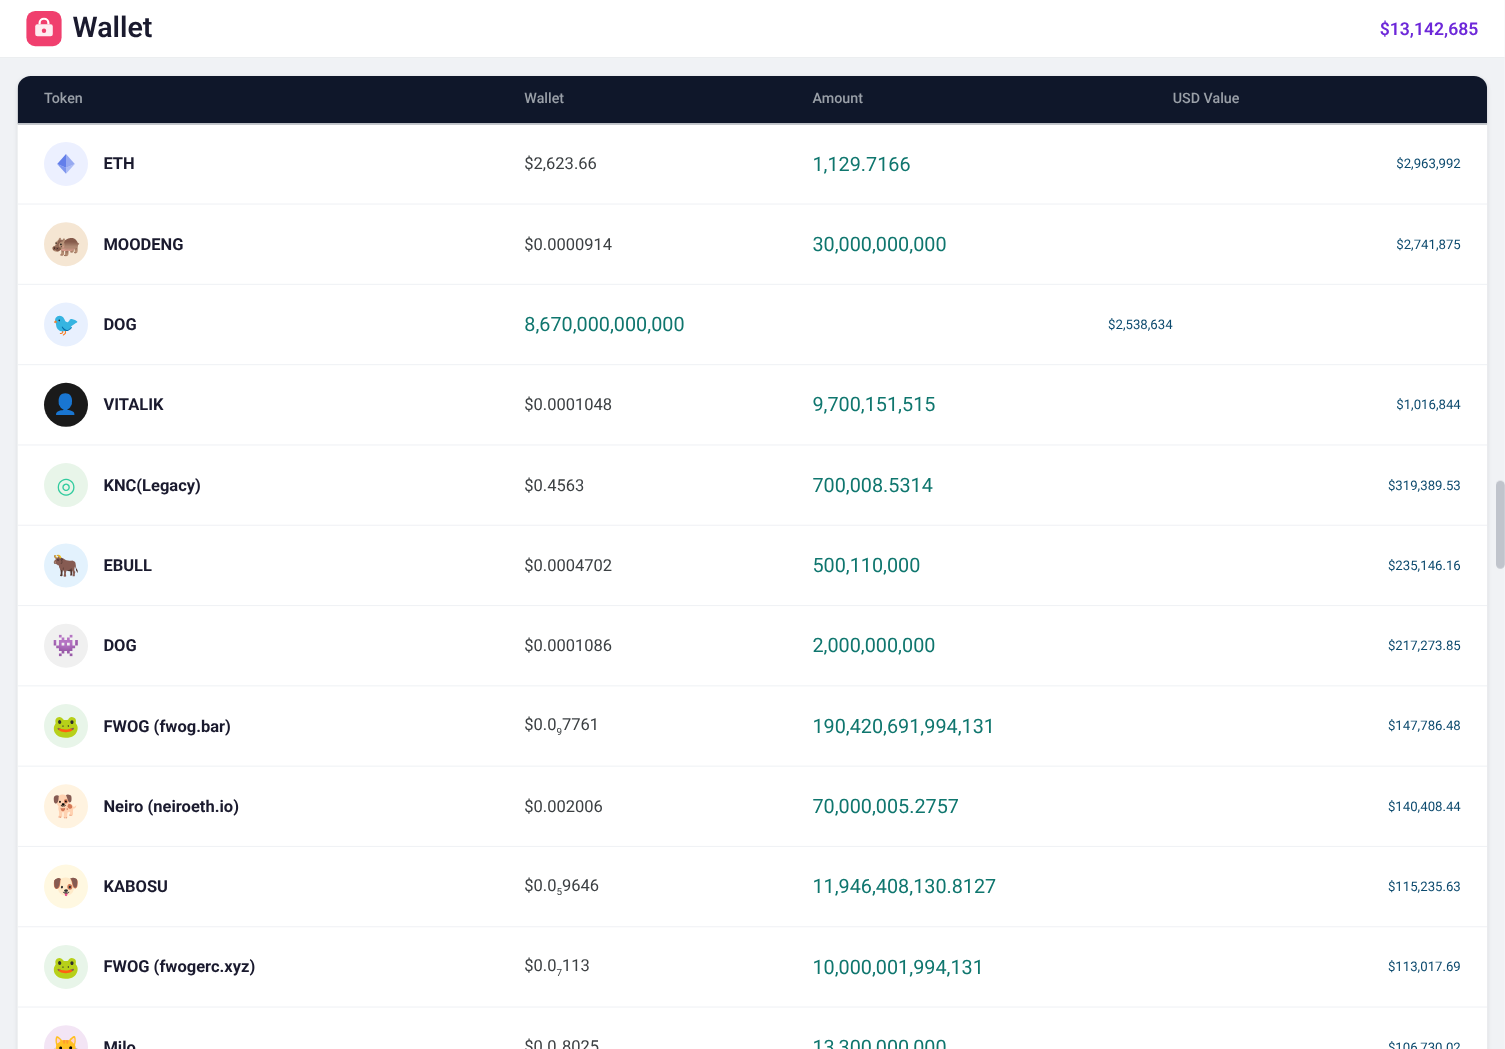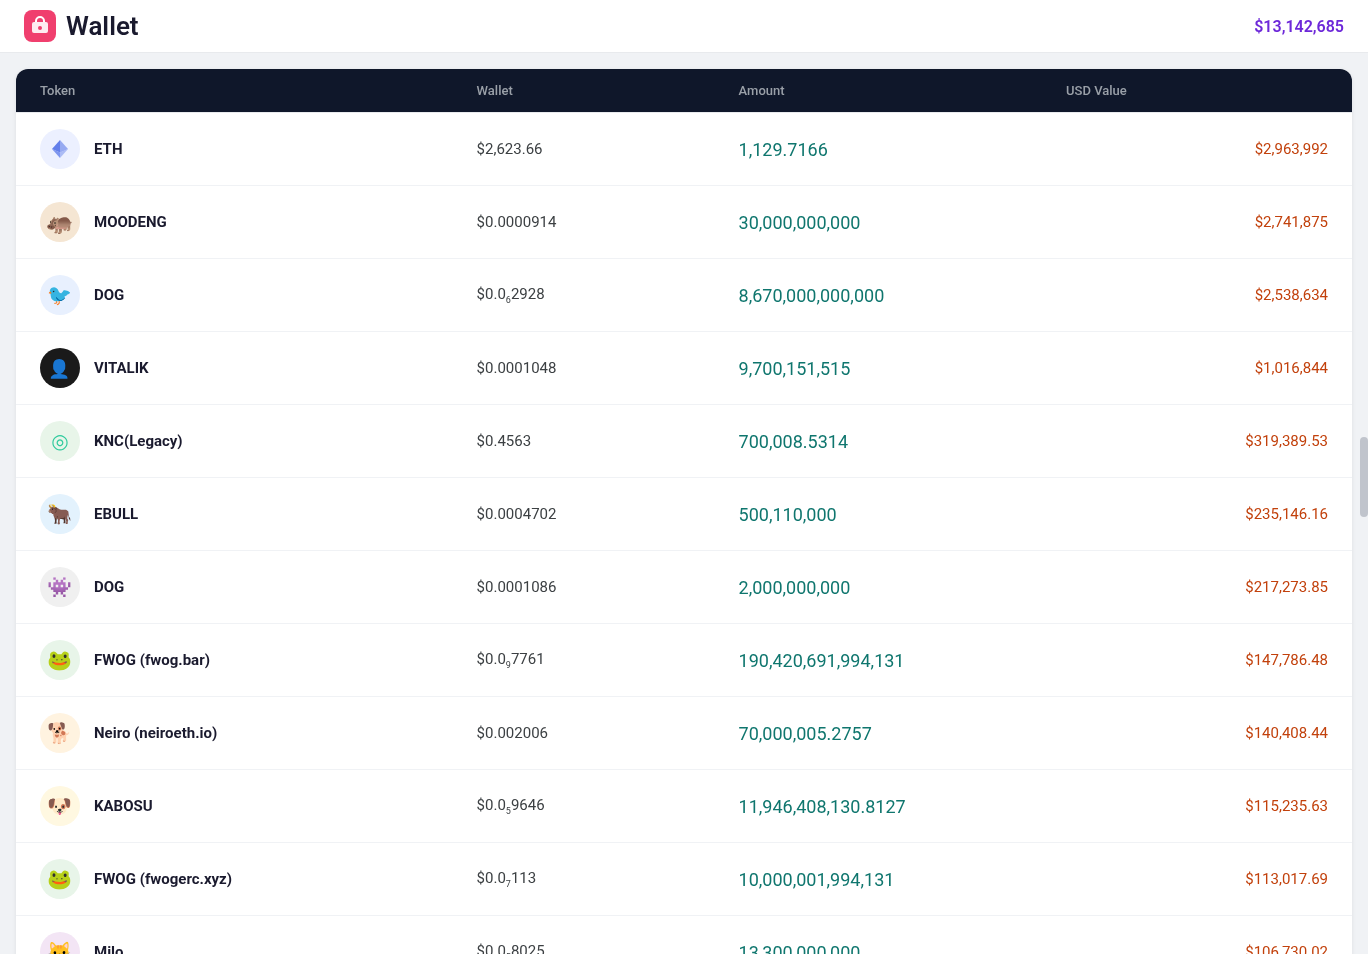--- a/index.html
+++ b/index.html
@@ -126,22 +126,22 @@
       font-size: 15px;
       color: #3c4043;
     }
 
     .amount-cell {
       font-size: 18px;
       color: #0f766e;
     }
 
     .usd-cell {
-      font-size: 15px;
-      color: #c2410c;
+      font-size: 12px;
+      color: #0c4a6e;
       text-align: right;
     }
 
     
     .icon-eth { background: #ecf0ff; }
     .icon-moodeng { background: #f5e6d3; }
     .icon-dog-blue { background: #e8f0fe; }
     .icon-vitalik { background: #1a1a1a; }
     .icon-knc { background: #e8f5e9; }
     .icon-ebull { background: #e3f2fd; }
@@ -215,21 +215,20 @@
     <div class="amount-cell">30,000,000,000</div>
     <div class="usd-cell">$2,741,875</div>
   </div>
       <div class="table-row">
     <div class="token-cell">
       <div class="token-icon icon-dog-blue">
         <span style="font-size:20px; color:#1a56db">🐦</span>
       </div>
       <span class="token-name">DOG</span>
     </div>
-    <div class="price-cell">$0.0<sub style="font-size:9px; vertical-align: sub;">6</sub>2928</div>
     <div class="amount-cell">8,670,000,000,000</div>
     <div class="usd-cell">$2,538,634</div>
   </div>
       <div class="table-row">
     <div class="token-cell">
       <div class="token-icon icon-vitalik">
         <span style="font-size:18px">👤</span>
       </div>
       <span class="token-name">VITALIK</span>
     </div>

